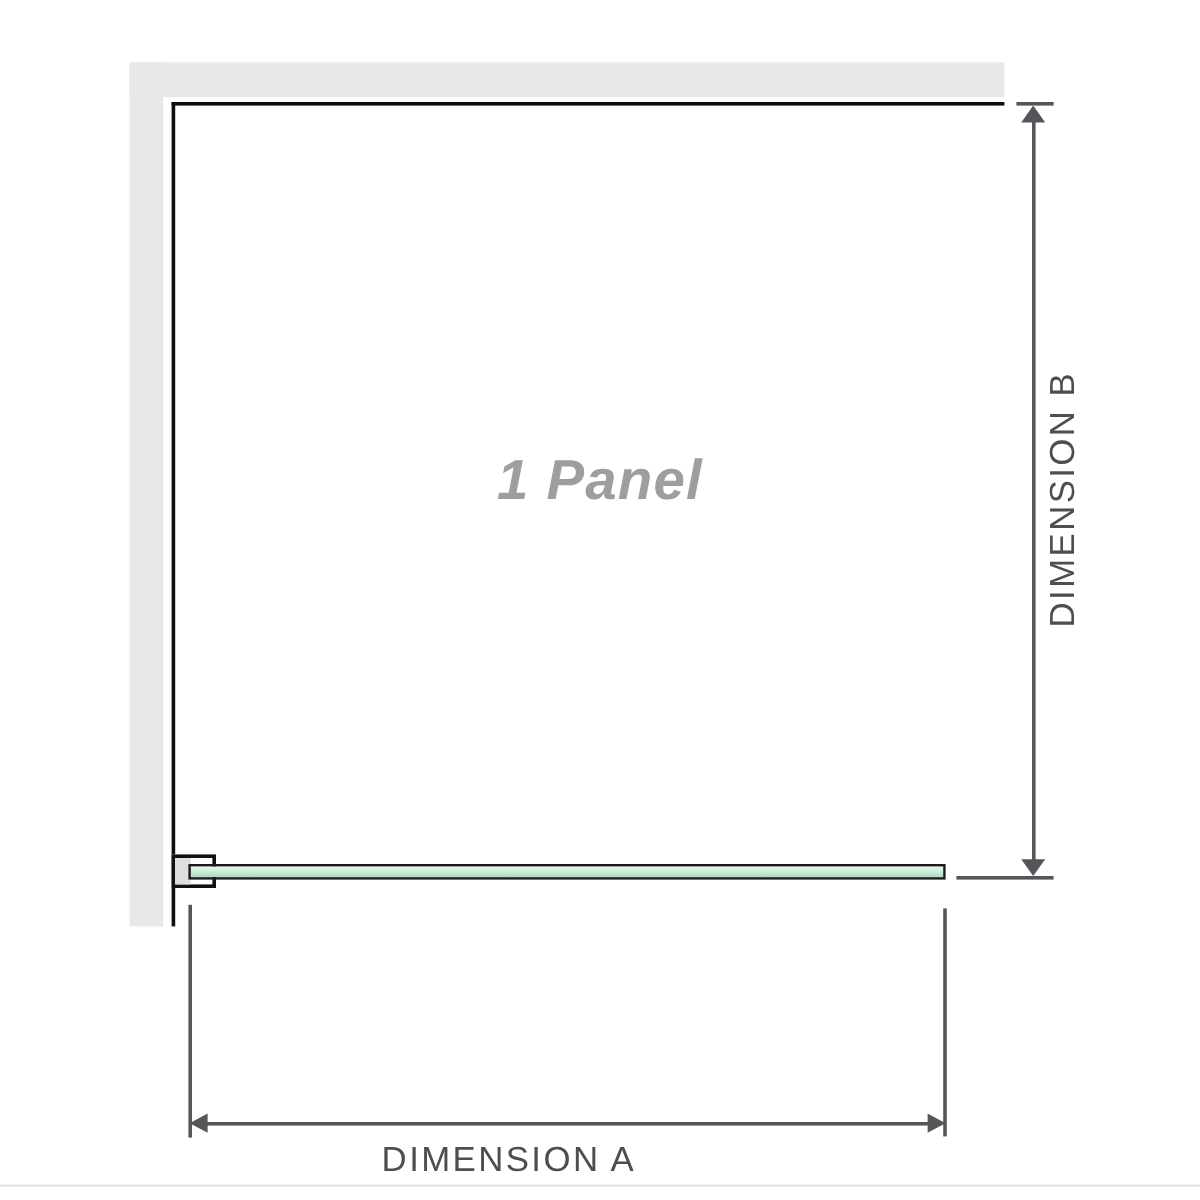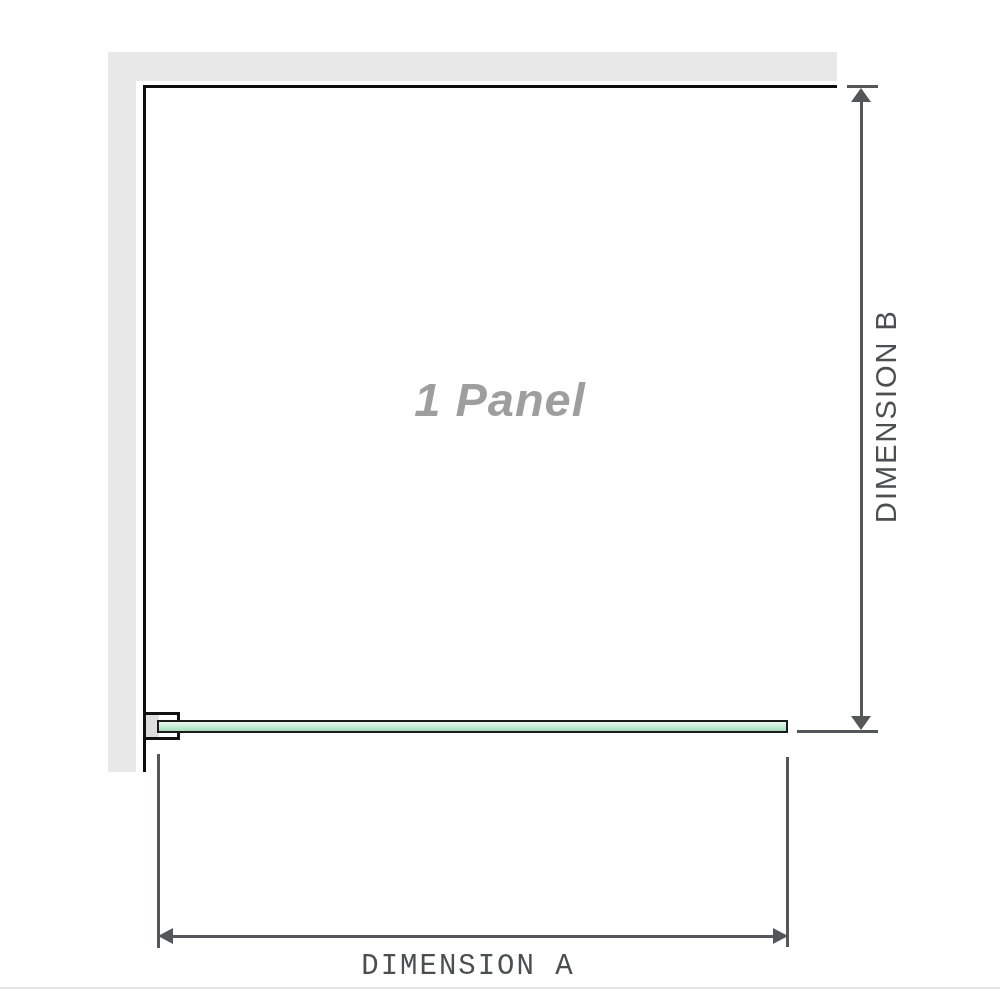--- a/index.html
+++ b/index.html
@@ -134,28 +134,27 @@
   .arrow-right {
     left: 773px; top: 928px;
     border-top: 8px solid transparent;
     border-bottom: 8px solid transparent;
     border-left: 15px solid #55565a;
   }
   .dima-label {
     position: absolute;
     left: 318px; top: 952px;
     width: 300px;
-    text-align: center;
+    text-align: left;
     font-size: 29px;
     font-weight: 300;
     letter-spacing: 2px;
     line-height: 30px;
     color: #4d4e52;
     white-space: nowrap;
-    font-family: Liberation Mono, monospace;
   }
   
   .bottom-rule {
     position: absolute;
     left: 0; top: 987px;
     width: 1000px; height: 2px;
     background: #e3e5e7;
   }
 </style>
 </head>

